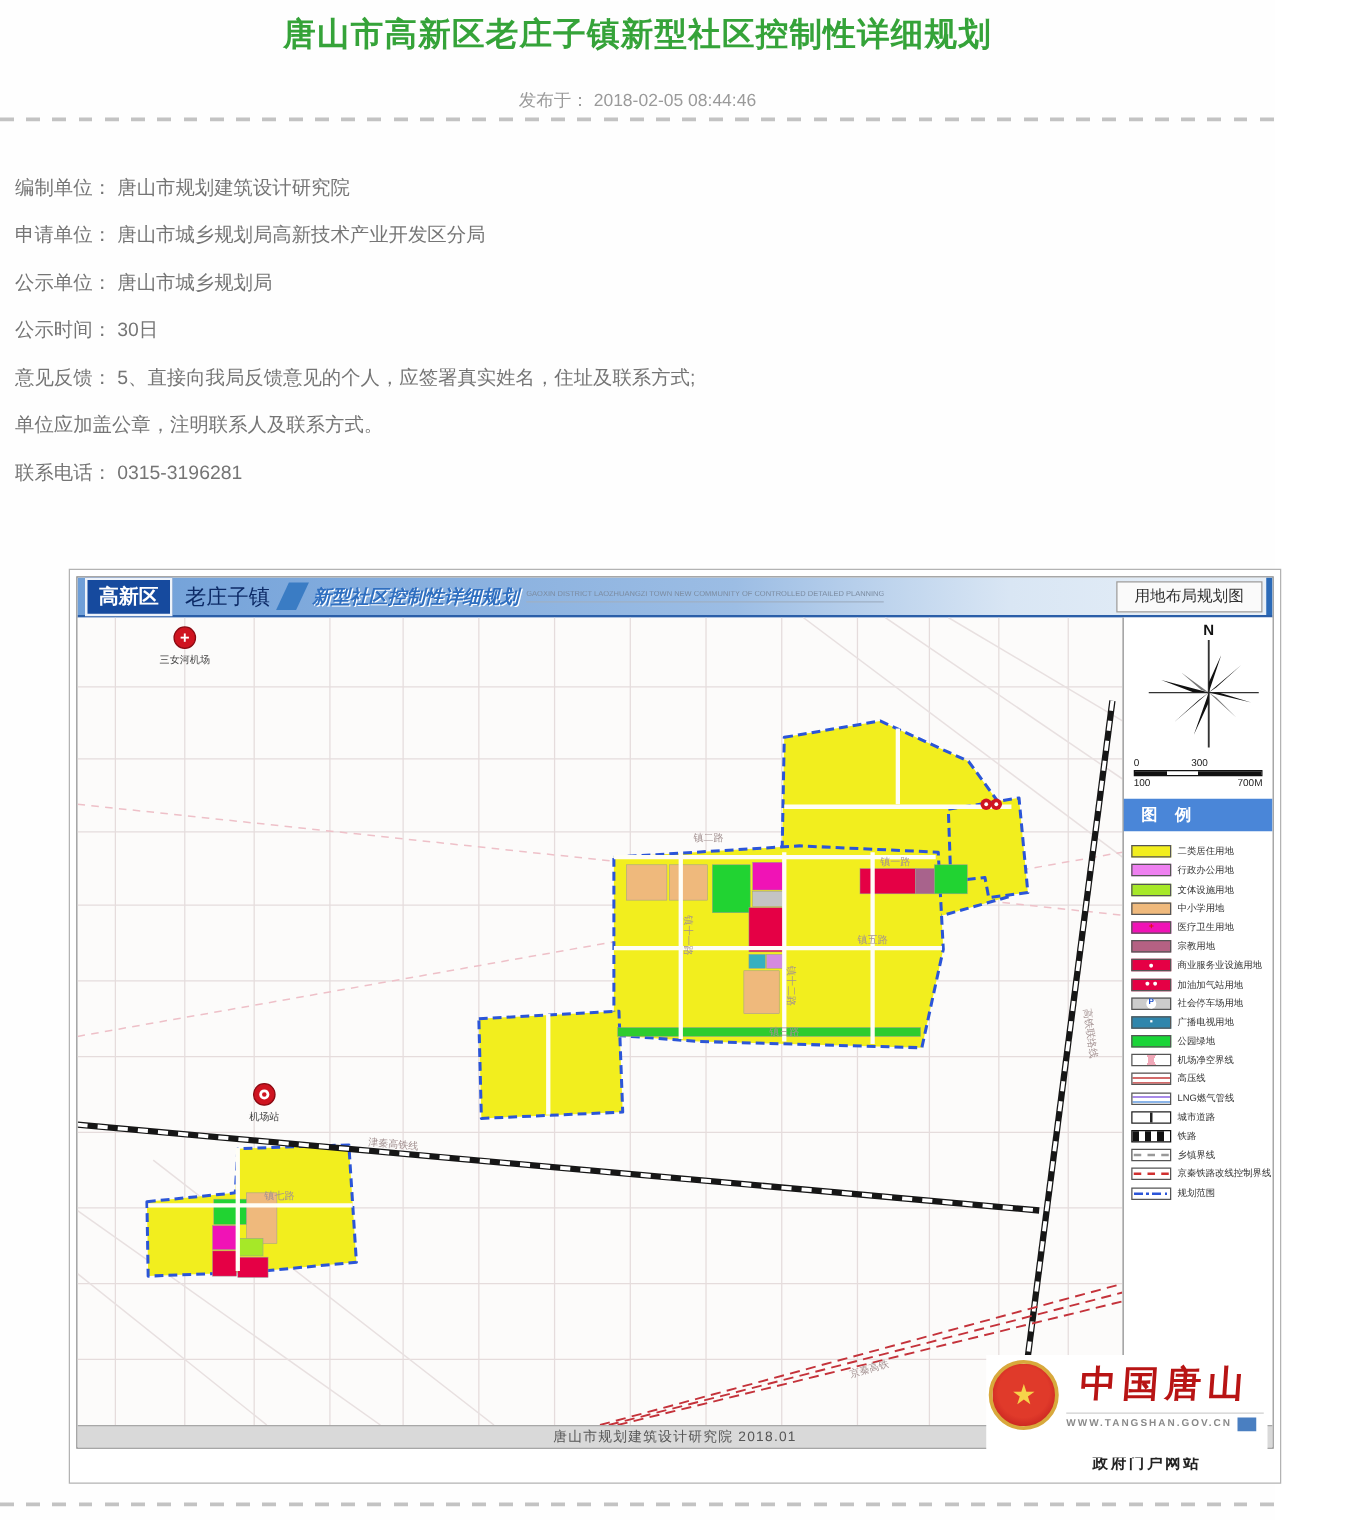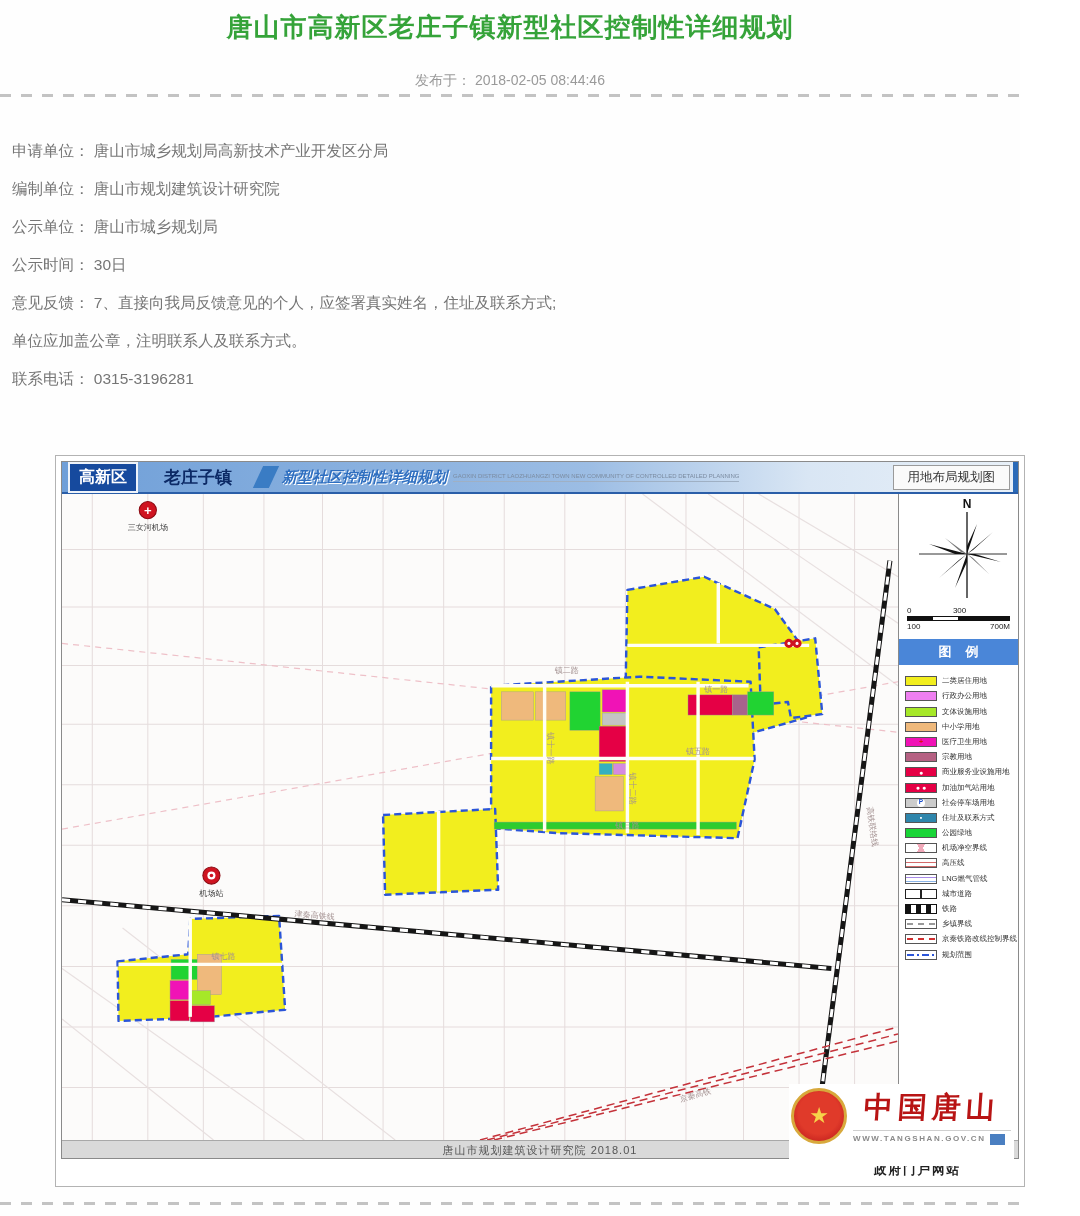--- a/index.html
+++ b/index.html
@@ -25,21 +25,21 @@
   .fig-inner { position:relative; border:1px solid #8a8a8a; height:698px; overflow:hidden; background:#fff; }
   .fig-strip { height:20px; text-align:right; padding:3px 58px 0 0;
     font-size:12.5px; font-weight:bold; color:#222; letter-spacing:2px; }
 
   
   .fig-header { position:absolute; top:0; left:0; right:0; height:32px;
     background:linear-gradient(90deg,#6f9fd8 0%,#9cbde4 55%,#d9e6f4 78%,#e8f0f8 100%);
     border-bottom:2px solid #2a5ea8; display:flex; align-items:center;justify-content:space-between; }
   .hx-box { background:#164a9e; color:#fff; font-weight:bold; font-size:16px;
     padding:3px 9px; margin-left:6px; border:2px solid #eef3fa; }
-  .town { font-weight:bold; font-size:17px; color:#0c2a66; padding:0 26px; }
+  .town { font-weight:normal; font-size:17px; color:#0c2a66; padding:0 10px; }
   .slant { width:16px; height:22px; background:#3a7cc4; transform:skewX(-25deg); margin-right:8px; }
   .plan-t { font-weight:bold; font-style:italic; font-size:15px; color:#2f6fc0;
     text-shadow:1px 1px 0 #fff; white-space:nowrap; }
   .plan-en { font-size:6px; color:#7b8ba0; margin-left:6px; border-bottom:1px solid #9fb0c4;
     padding-bottom:2px; white-space:nowrap; max-width:330px; overflow:hidden; }
   .map-type { margin-left:auto; margin-right:8px; background:#fafafa; border:1px solid #9a9a9a;
     font-size:12.5px; color:#333; padding:3px 14px; white-space:nowrap; }
   .hdr-edge { position:absolute; right:0; top:0; bottom:0; width:5px; background:#2a6ab8; }
 
   
@@ -48,21 +48,21 @@
 
   
   .panel { position:absolute; top:32px; right:0; width:120px; bottom:18px;
     background:#fff; border-left:1px solid #8a8a8a; }
   .compass { height:112px; text-align:center; position:relative; }
   .scalebar { padding:0 8px; }
   .sb-row { display:flex; justify-content:space-between; font-size:8px; color:#222; }
   .sb-bar { height:5px; border:1px solid #111; margin:1px 0;
     background:linear-gradient(90deg,#111 0 25%,#fff 25% 50%,#111 50% 100%); }
   .lg-head { margin-top:8px; background:#4a86d8; color:#fff; font-weight:bold;
-    font-size:13px; text-align:center; letter-spacing:14px; padding:4px 0 4px 14px; }
+    font-size:13px; letter-spacing:14px; padding:4px 0 4px 14px; }
   .lg-list { padding:6px 4px 0 6px; }
   .lg-row { display:flex; align-items:flex-end; height:15.2px; }
   .sw { width:32px; height:10px; border:1px solid #555; margin-right:5px; flex:0 0 32px;
     display:flex; align-items:center; justify-content:center; font-size:7px; line-height:1;
     position:relative; background:#fff; }
   .sw .gl { font-weight:bold; }
   .sw .gcirc { background:#fff; border-radius:50%; width:8px; height:8px; font-size:6.5px;
     display:flex; align-items:center; justify-content:center; font-weight:bold; }
   .sw .ln { width:28px; }
   .sw-road { border-color:#222; }
@@ -93,25 +93,25 @@
 </head>
 <body>
 
 <div class="page">
 
   <div class="title">唐山市高新区老庄子镇新型社区控制性详细规划</div>
   <div class="published">发布于： 2018-02-05 08:44:46</div>
   <div class="dashed-sep" id="sep-top"></div>
 
   <div class="body-lines" id="body-lines">
+      <p>编制单位： 唐山市规划建筑设计研究院</p>
       <p>申请单位： 唐山市城乡规划局高新技术产业开发区分局</p>
-      <p>编制单位： 唐山市规划建筑设计研究院</p>
       <p>公示单位： 唐山市城乡规划局</p>
       <p>公示时间： 30日</p>
-      <p>意见反馈： 7、直接向我局反馈意见的个人，应签署真实姓名，住址及联系方式;</p>
+      <p>意见反馈： 5、直接向我局反馈意见的个人，应签署真实姓名，住址及联系方式;</p>
       <p>单位应加盖公章，注明联系人及联系方式。</p>
       <p>联系电话： 0315-3196281</p>
     </div>
 
   <div class="figure">
     <div class="fig-inner">
 
       <div class="fig-header">
         <span class="hx-box">高新区</span>
         <span class="town">老庄子镇</span>
@@ -288,21 +288,21 @@
             <div class="lg-row">
               <span class="sw" style="background: rgb(204, 204, 204);">
                 <span class="gcirc" style="color: rgb(26, 78, 204);">P</span>
               </span>
               <span class="lg-label">社会停车场用地</span>
             </div>
             <div class="lg-row">
               <span class="sw" style="background: rgb(47, 134, 172);">
                 <span class="gl" style="color: rgb(255, 255, 255);">▪</span>
               </span>
-              <span class="lg-label">住址及联系方式</span>
+              <span class="lg-label">广播电视用地</span>
             </div>
             <div class="lg-row">
               <span class="sw" style="background: rgb(25, 213, 55);"></span>
               <span class="lg-label">公园绿地</span>
             </div>
             <div class="lg-row">
               <span class="sw" style="background-image: linear-gradient(65deg, transparent 44%, rgb(240, 168, 184) 44%, rgb(240, 168, 184) 56%, transparent 56%), linear-gradient(115deg, transparent 44%, rgb(240, 168, 184) 44%, rgb(240, 168, 184) 56%, transparent 56%);"></span>
               <span class="lg-label">机场净空界线</span>
             </div>
             <div class="lg-row">

